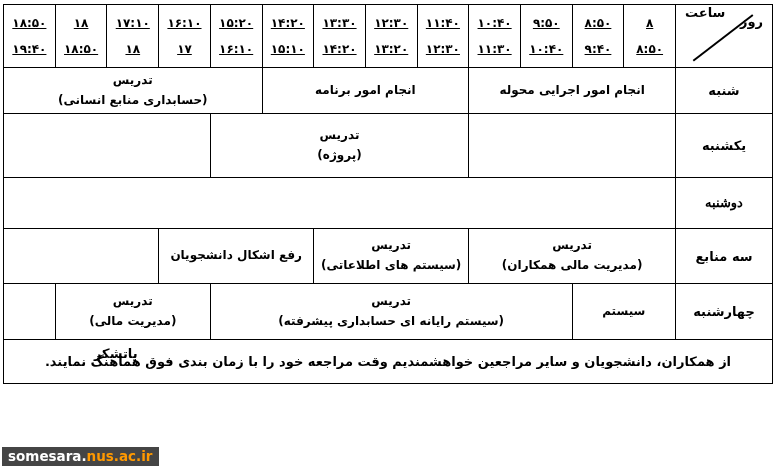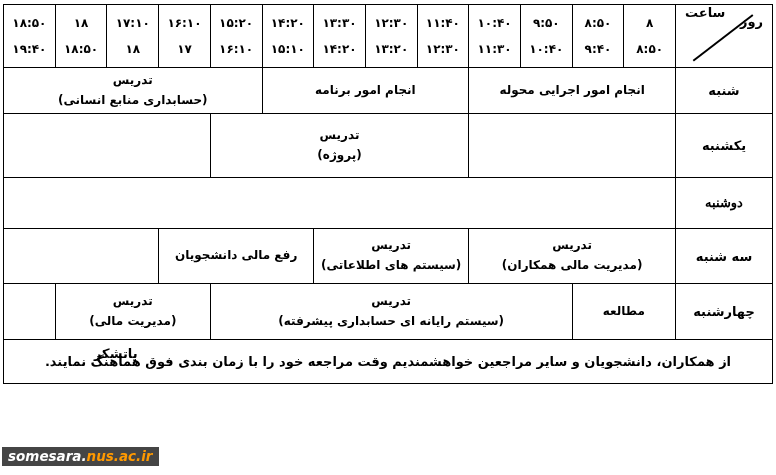--- a/index.html
+++ b/index.html
@@ -29,21 +29,21 @@
   tr.r-note{height:43px;}
   .bism{font-size:12.5px;font-weight:bold;}
   .title{font-size:21px;font-weight:800;letter-spacing:0;}
   
   td.corner{position:relative;}
   .corner-wrap{position:relative;width:100%;height:62px;}
   .corner-wrap svg{position:absolute;inset:0;width:100%;height:100%;}
   .corner-day{position:absolute;top:9px;right:9px;font-size:13px;margin-left:8px;}
   .corner-hour{position:absolute;top:0;left:9px;font-size:13px;}
   
-  td.tcell{font-size:12px;}
+  td.tcell{font-size:12px;text-decoration:underline;}
   .tcell .t{line-height:1;padding:2px 0;}
   .tcell .tiwrap{display:flex;flex-direction:column;justify-content:space-evenly;height:62px;}
   
   td.daylab{font-size:13px;margin-top:36px;}
   
   td.act{font-size:12px;}
   .act .l1{line-height:1.15;}
   .act .l2{line-height:1.15;margin-top:6px;}
   .act .l2:empty{display:none;}
   
@@ -54,21 +54,21 @@
     display:flex;align-items:center;justify-content:center;
     font-size:13px;font-weight:bold;
   }
   .note-thanks{
     position:absolute;left:90px;top:6px;font-size:13px;font-weight:bold;text-align:center;
   }
   
   .watermark{
     position:absolute;left:2px;top:447px;z-index:5;
     background:#454545;padding:1px 6px 2px 6px;
-    font-style:italic;font-weight:bold;font-size:13.5px;
+    font-weight:bold;font-size:13.5px;
     direction:ltr;white-space:nowrap;
   }
   .wm-1{color:#ffffff;}
   .wm-2{color:#ff9900;}
 </style>
 </head>
 <body>
 
 <div class="sheet">
 <table class="sched" dir="rtl">
@@ -216,43 +216,43 @@
 
   <tr class="r-mon">
     <td class="daylab">دوشنبه</td>
     <td class="act" colspan="13">
       <div class="l1"></div>
 
     </td>
   </tr>
 
   <tr class="r-tue">
-    <td class="daylab">سه شنبه</td>
+    <td class="daylab">سه منابع</td>
     <td class="act" colspan="4">
       <div class="l1">تدریس</div>
       <div class="l2">(مدیریت مالی همکاران)</div>
     </td>
     <td class="act" colspan="3">
       <div class="l1">تدریس</div>
       <div class="l2">(سیستم های اطلاعاتی)</div>
     </td>
     <td class="act" colspan="3">
-      <div class="l1">رفع مالی دانشجویان</div>
+      <div class="l1">رفع اشکال دانشجویان</div>
 
     </td>
     <td class="act" colspan="3">
       <div class="l1"></div>
 
     </td>
   </tr>
 
   <tr class="r-wed">
     <td class="daylab">چهارشنبه</td>
     <td class="act" colspan="2">
-      <div class="l1">مطالعه</div>
+      <div class="l1">سیستم</div>
 
     </td>
     <td class="act" colspan="7">
       <div class="l1">تدریس</div>
       <div class="l2">(سیستم رایانه ای حسابداری پیشرفته)</div>
     </td>
     <td class="act" colspan="3">
       <div class="l1">تدریس</div>
       <div class="l2">(مدیریت مالی)</div>
     </td>

